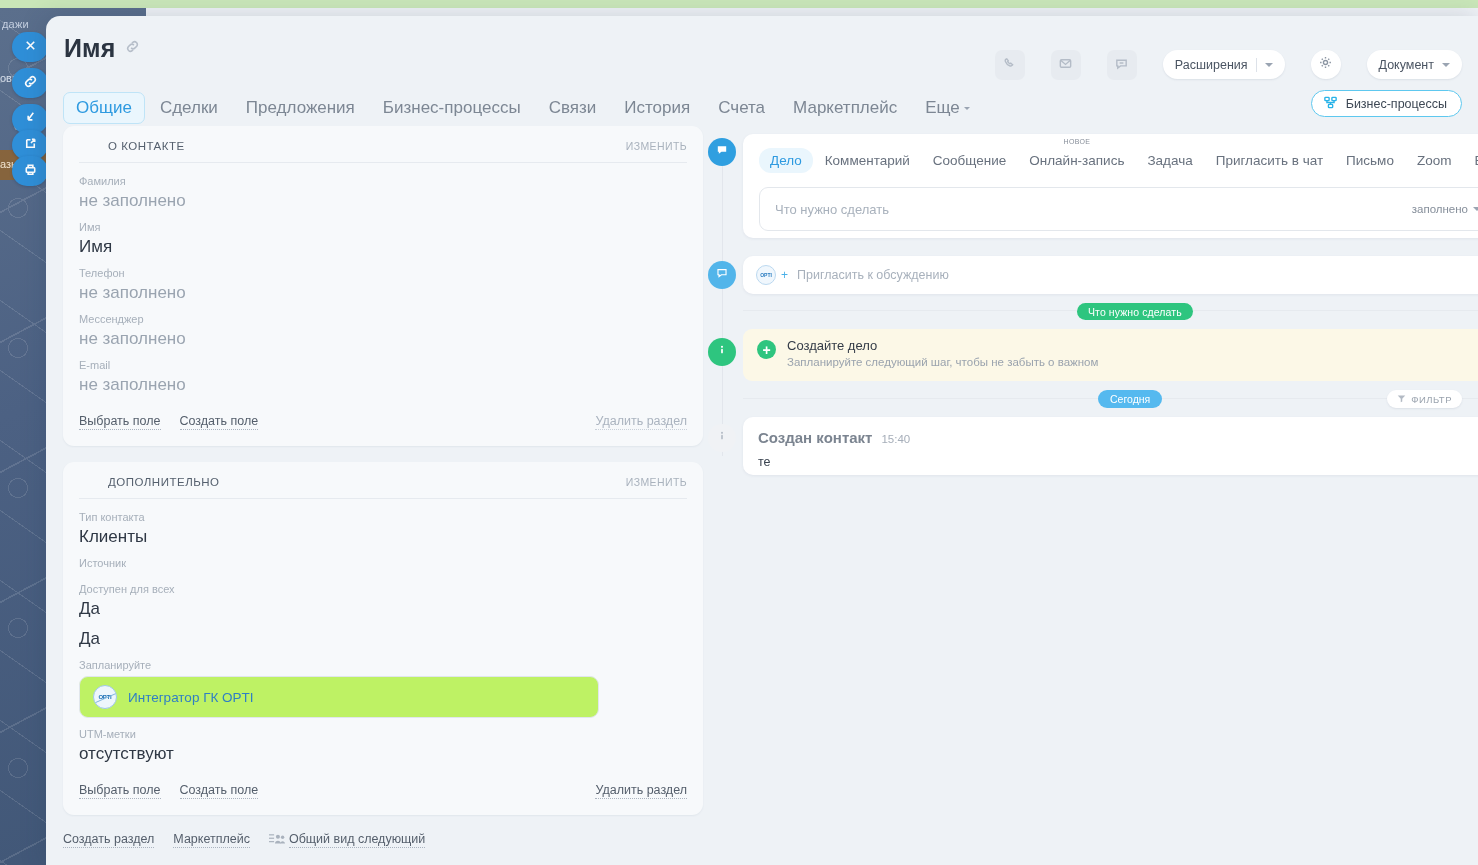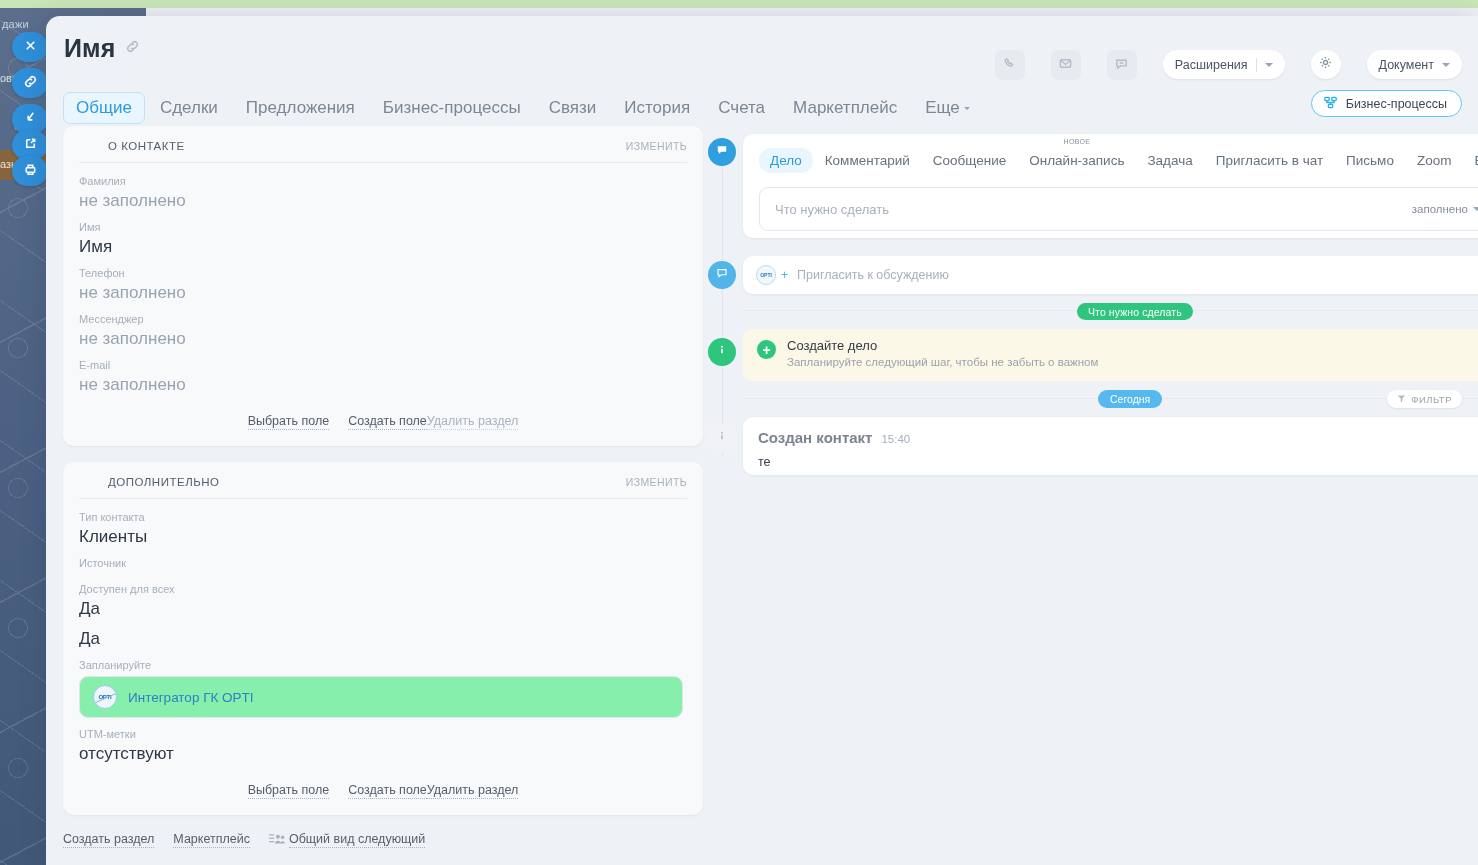--- a/index.html
+++ b/index.html
@@ -94,26 +94,26 @@
   #left-col { position:absolute; left:17px; top:110px; width:640px; }
   .card { background:#f7f9fb; border-radius:11px; box-shadow:0 1px 2px rgba(60,80,110,.07); padding:14px 16px 16px; margin-bottom:16px; }
   .card-head { display:flex; justify-content:space-between; align-items:baseline; padding-bottom:10px;margin-left:29px; }
   .card-title { font-size:11.5px; color:#55606e; letter-spacing:.5px; text-transform:uppercase; font-weight:400; }
   .card-edit { font-size:10.5px; color:#a9b2bd; letter-spacing:.4px; text-transform:uppercase; }
   .card-sep { height:1px; background:#e6eaef; margin-bottom:4px; }
   .fld { padding:8px 0 2px; }
   .fld-label { font-size:11px; color:#a6afba; margin-bottom:4px; }
   .fld-value { font-size:17px; color:#2f3845; }
   .fld-value.empty { color:#9aa4b0; }
-  .card-foot { display:flex; justify-content:center; align-items:center; margin-top:17px; }
+  .card-foot { display:flex; justify-content:space-between; align-items:center; margin-top:17px; }
   .dlink { font-size:12.5px; color:#545e6b; border-bottom:1px dotted #aab3bf; padding-bottom:1px; cursor:pointer; }
   .dlink.muted { color:#aab3bf; border-bottom-color:#c9d0d9; }
   .foot-left { display:flex; gap:19px; }
 
-  .resp-box { border:1px solid #e1e6ec; background:#86efac; border-radius:9px; height:42px; display:flex; align-items:center; gap:11px; padding:0 13px; margin-top:5px; width:604px; }
+  .resp-box { border:1px solid #e1e6ec; background:#bef264; border-radius:9px; height:42px; display:flex; align-items:center; gap:11px; padding:0 13px; margin-top:5px; width:520px; }
   .resp-avatar { width:24px; height:24px; border-radius:50%; border:1px solid #9fc8e8; background:#eef6fc; position:relative; overflow:hidden; display:flex;align-items:center;justify-content:center; }
   .resp-avatar .txt { font-size:6px; color:#1a6fb5; font-weight:700; letter-spacing:-.2px; }
   .resp-avatar:after { content:""; position:absolute; left:-2px; top:11px; width:30px; height:1px; background:#7fb4de; transform:rotate(-24deg); }
   .resp-name { font-size:13.5px; color:#2f7fc4; }
 
   #bottom-links { display:flex; align-items:center; gap:19px; margin-top:2px; padding-left:0; }
   #bottom-links .ico-people { display:flex; align-items:center; gap:3px; }
   #bottom-links .ico-people svg { width:17px; height:13px; fill:#a9b2bd; }
   #timeline-line { position:absolute; left:676px; top:150px; width:1px; height:290px; background:#e2e6ec; }
 

